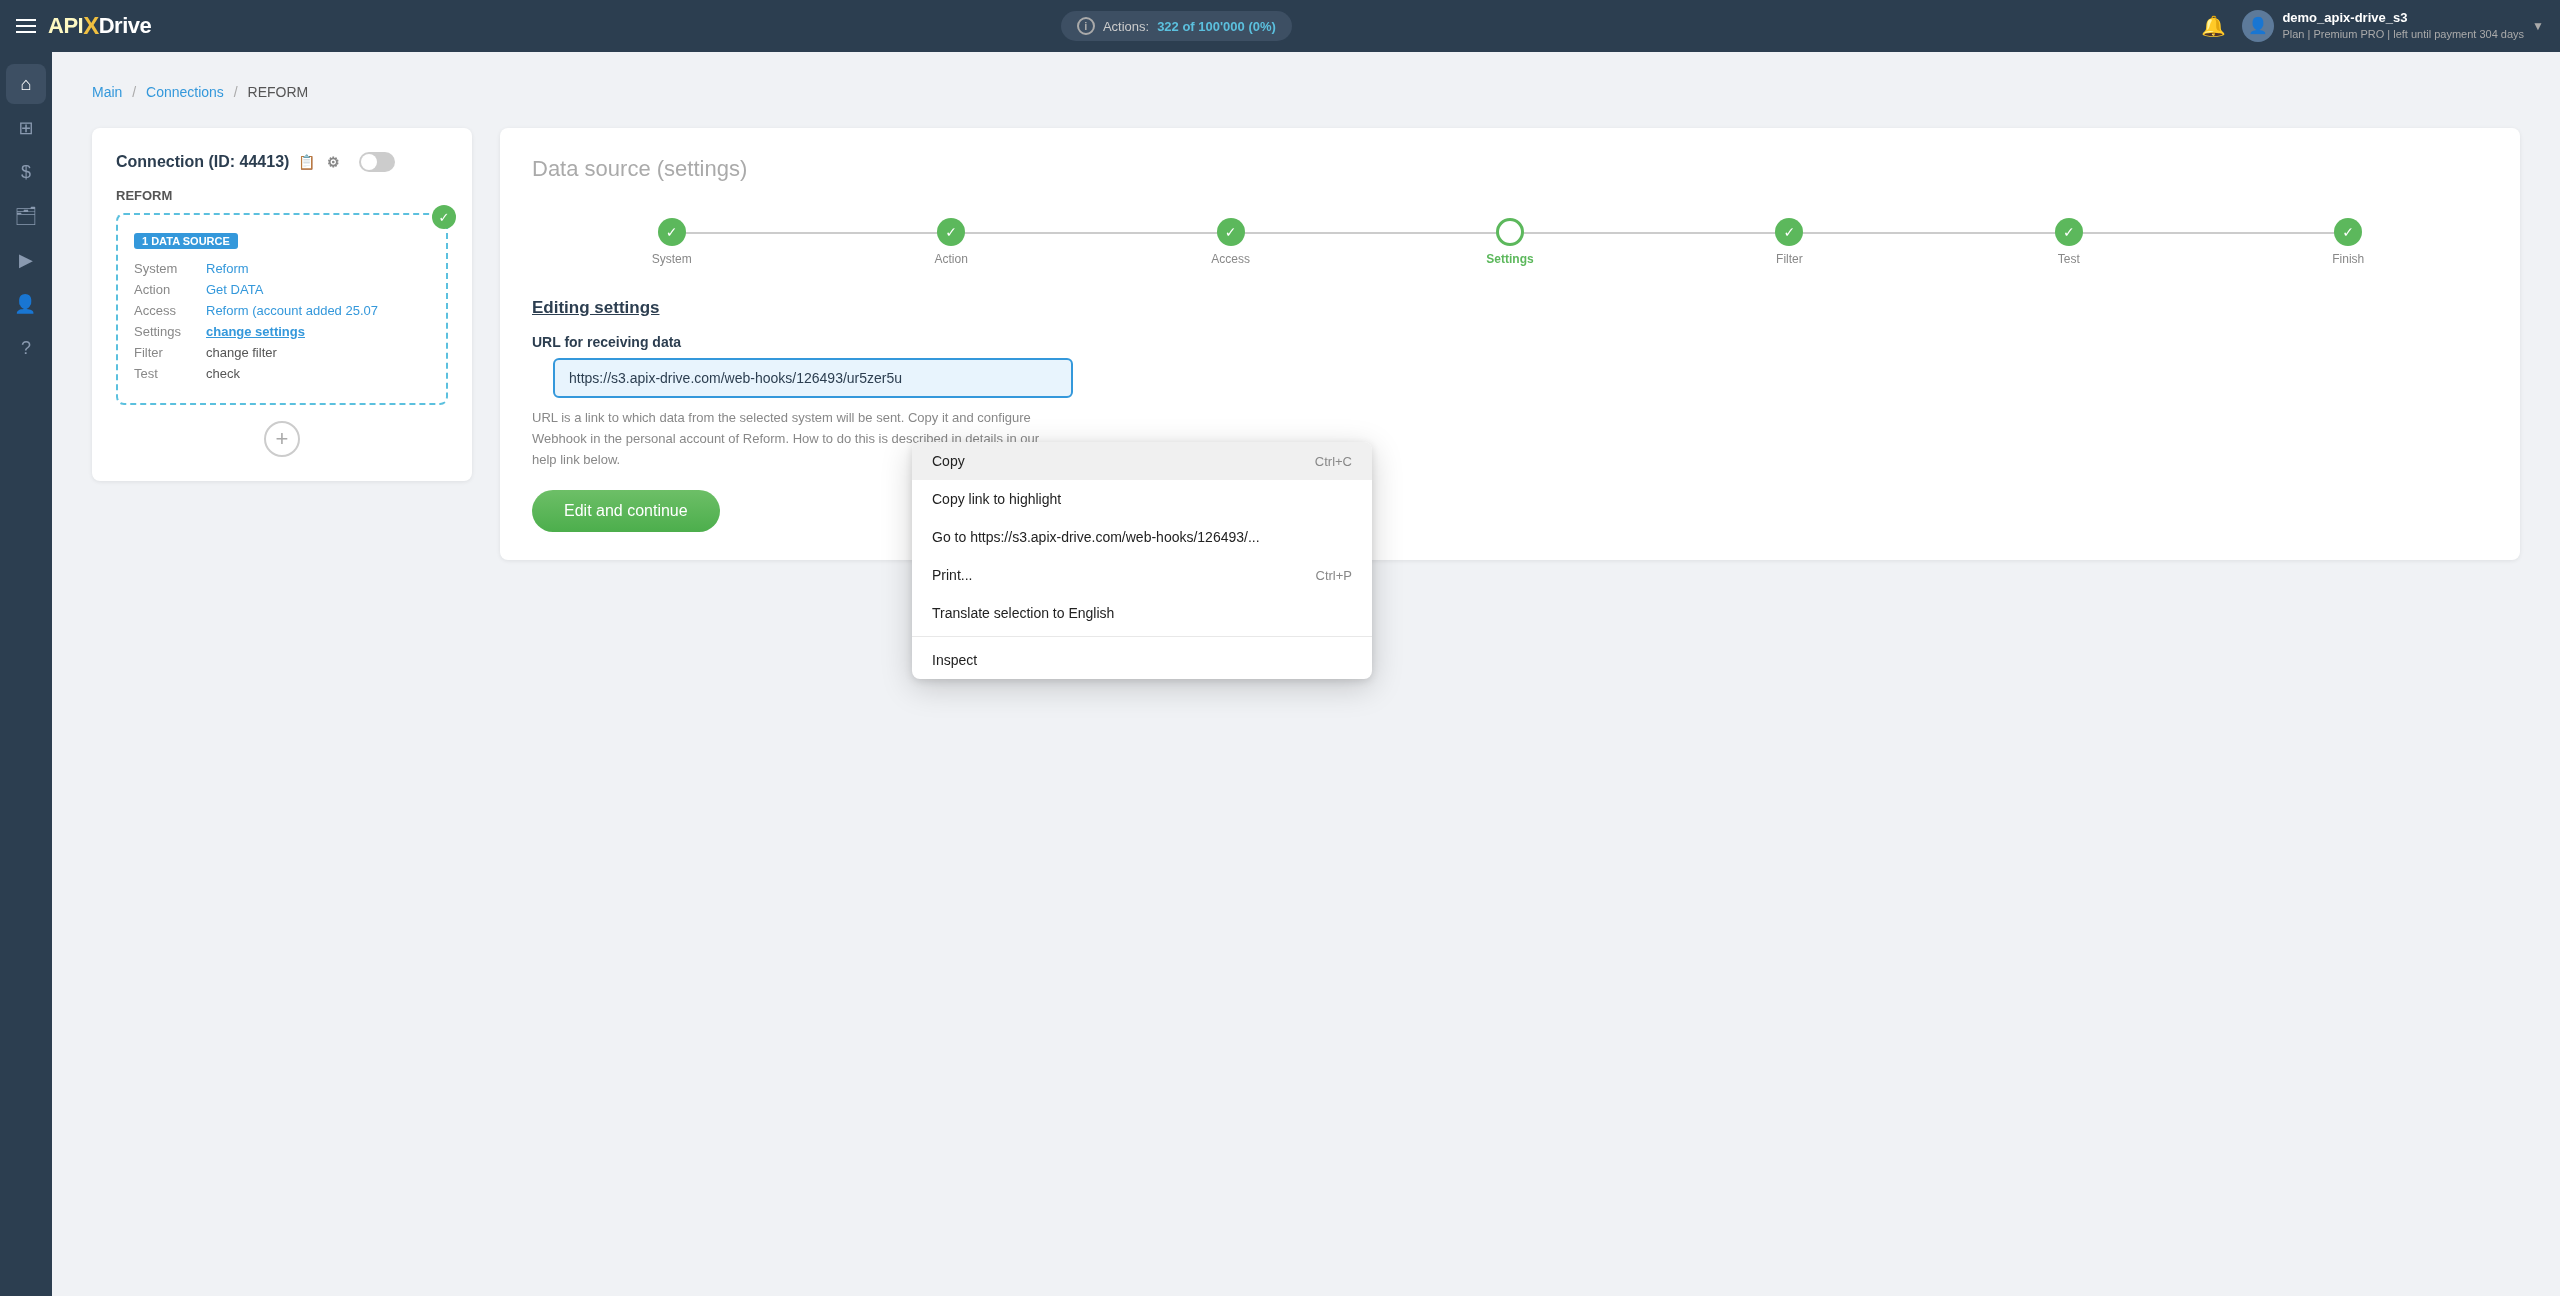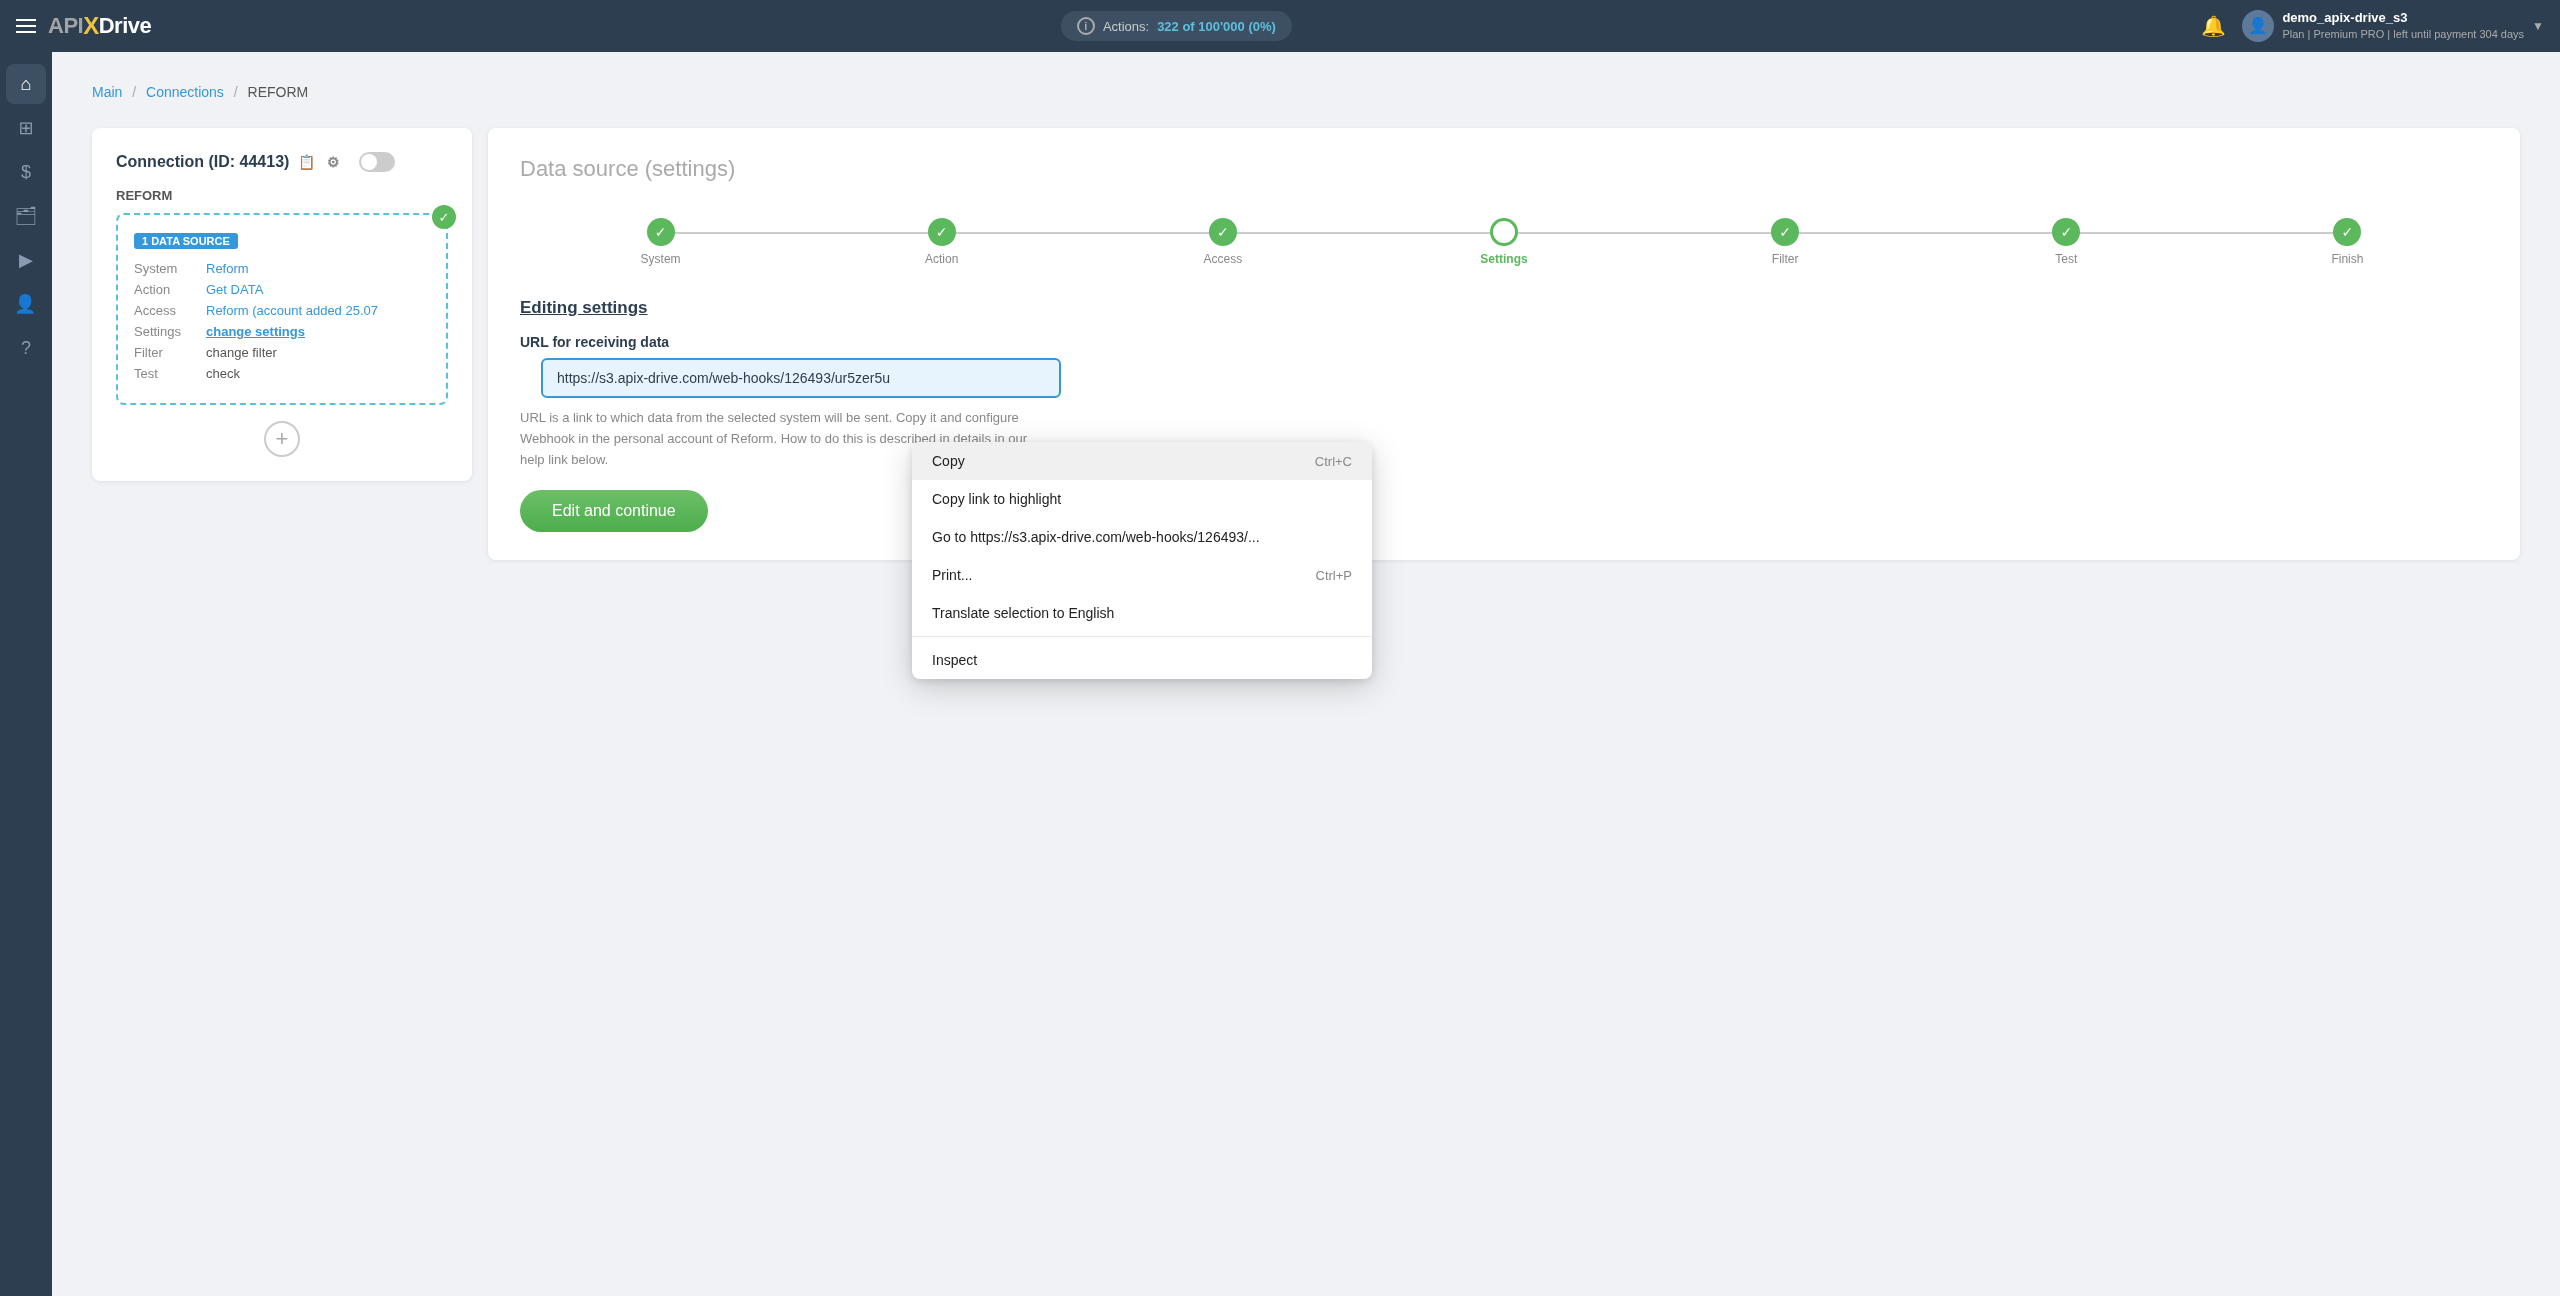--- a/index.html
+++ b/index.html
@@ -13,21 +13,21 @@
       display: flex;
       align-items: center;
       padding: 0 16px;
       flex-shrink: 0;
       z-index: 100;
     }
     .topnav-left { display: flex; align-items: center; gap: 12px; }
     .hamburger { cursor: pointer; display: flex; flex-direction: column; gap: 4px; }
     .hamburger span { display: block; width: 20px; height: 2px; background: white; }
     .logo { display: flex; align-items: center; font-size: 22px; font-weight: bold; color: white; letter-spacing: -0.5px; }
-    .logo-api { color: #a3a3a3; }
+    .logo-api { color: #fef9c3; }
     .logo-x { color: #f0c040; font-size: 24px; }
     .logo-drive { color: white; }
 
     .topnav-center { flex: 1; display: flex; justify-content: center; }
     .actions-badge {
       background: #3d4f63;
       border-radius: 20px;
       padding: 6px 16px;
       display: flex;
       align-items: center;
@@ -77,21 +77,21 @@
 
     
     .content { flex: 1; overflow-y: auto; padding: 32px 40px; background: #f0f2f5; position: relative; }
 
     .page-title { font-size: 36px; font-weight: 300; color: #2c3e50; margin-bottom: 8px; }
     .breadcrumb { font-size: 14px; color: #888; margin-bottom: 28px; }
     .breadcrumb a { color: #3498db; text-decoration: none; }
     .breadcrumb .sep { margin: 0 6px; color: #aaa; }
     .breadcrumb .current { color: #555; }
 
-    .cards-row { display: flex; gap: 16px; align-items: flex-start; }
+    .cards-row { display: flex; gap: 28px; align-items: flex-start; }
 
     
     .left-card {
       background: white;
       border-radius: 8px;
       padding: 24px;
       width: 380px;
       flex-shrink: 0;
       box-shadow: 0 1px 4px rgba(0,0,0,0.08);
     }

